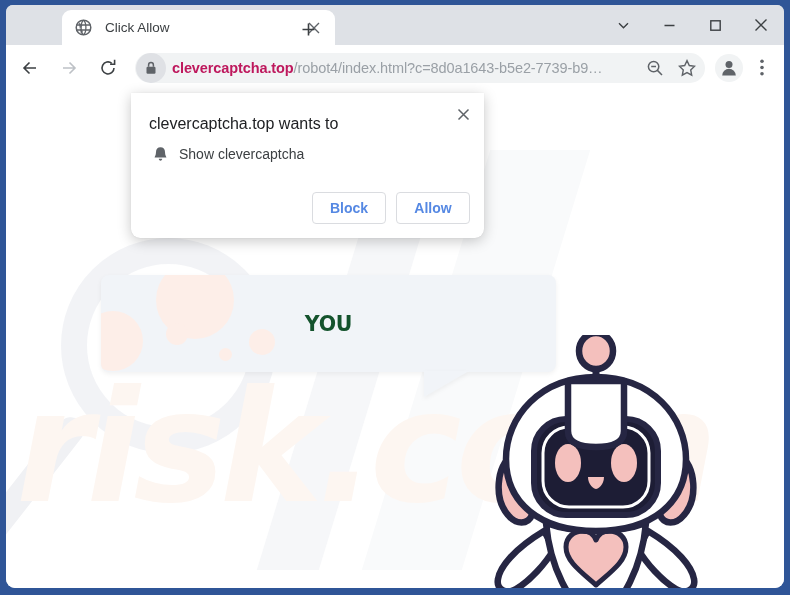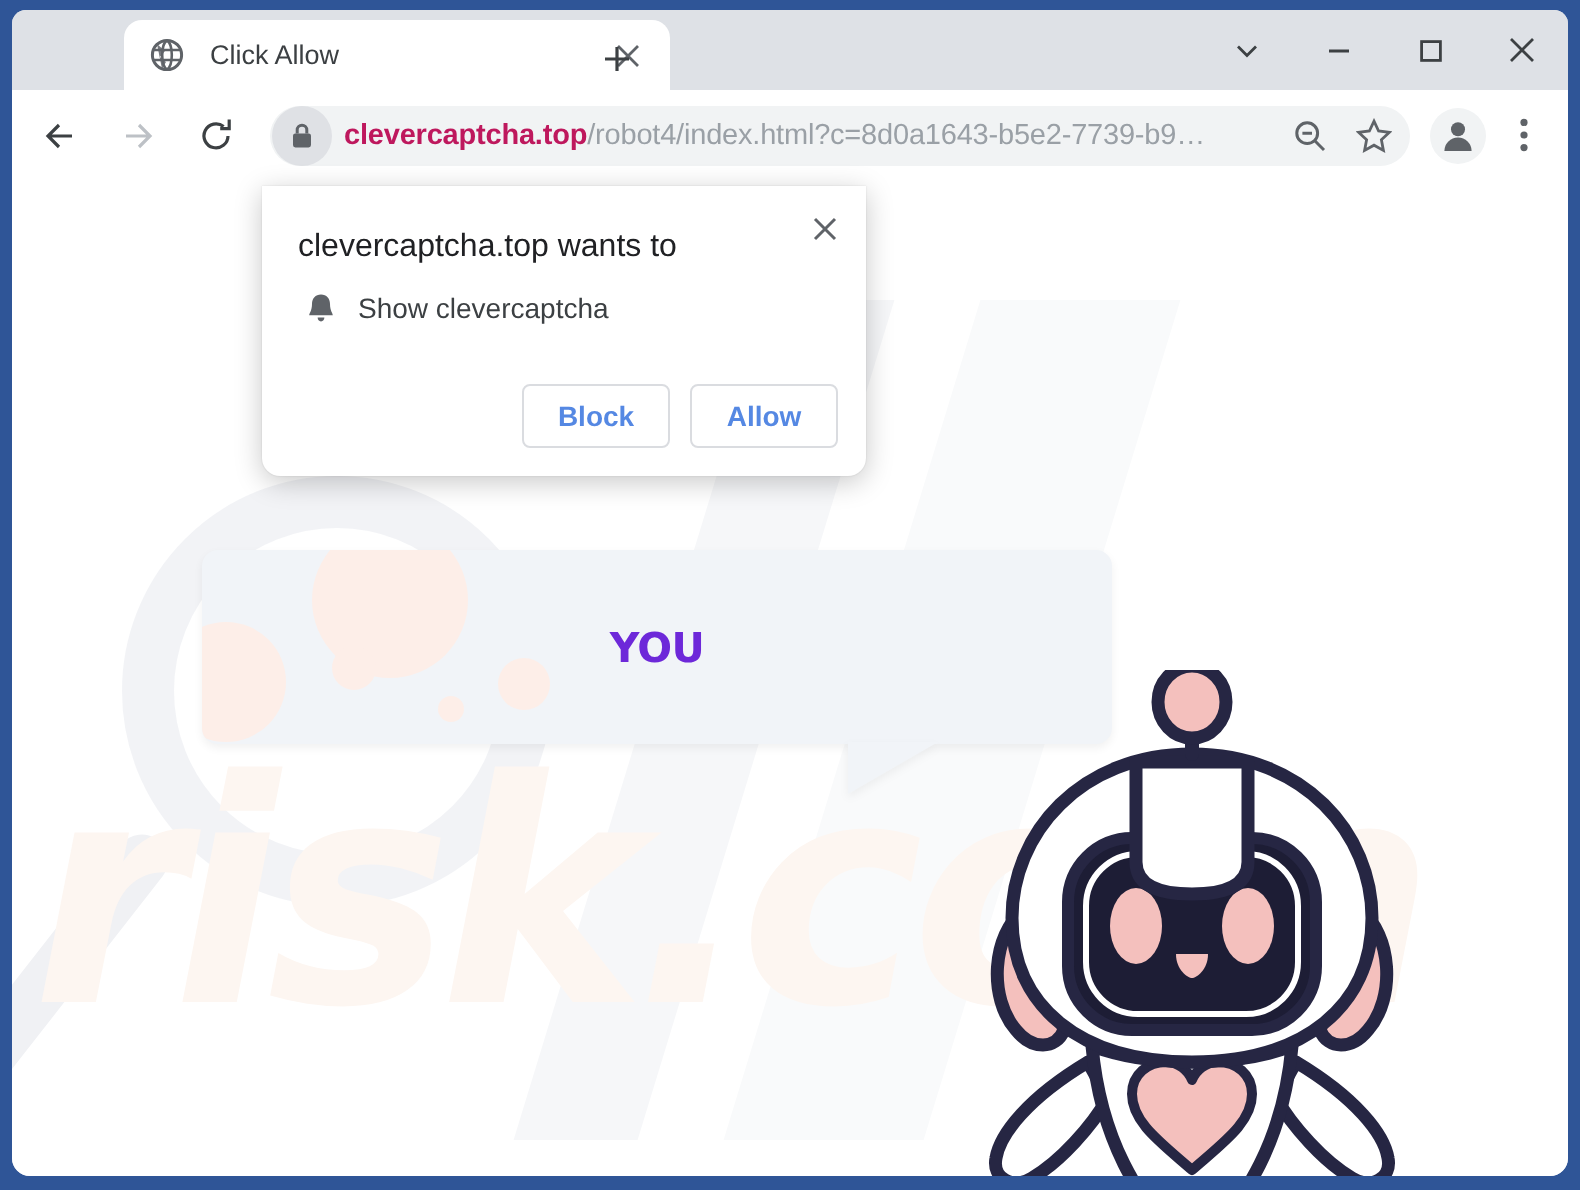--- a/index.html
+++ b/index.html
@@ -205,32 +205,32 @@
   }
   #bubble-text {
     position: absolute; left: 95px; top: 185px;
     width: 455px; height: 97px;
     display: flex; flex-direction: column;
     align-items: center; justify-content: center;
     font-family: "DejaVu Sans", sans-serif;
     font-weight: 700;
     font-size: 20.5px;
     line-height: 28px;
-    color: #6d28d9;
+    color: #14532d;
     text-align: center;
     letter-spacing: -.3px;
   }
 
   
   #robot { position: absolute; left: 478px; top: 245px; }
 
   
   #permission-dialog {
     position: absolute; left: 125px; top: 88px;
-    width: 302px; height: 145px;
+    width: 353px; height: 145px;
     background: #ffffff;
     border-radius: 0 0 9px 9px;
     box-shadow: 0 3px 14px rgba(0,0,0,.22), 0 0 1px rgba(0,0,0,.12);
     z-index: 50;
   }
   #dialog-close {
     position: absolute; right: 8px; top: 8px;
     width: 26px; height: 26px;
     display: flex; align-items: center; justify-content: center;
   }

